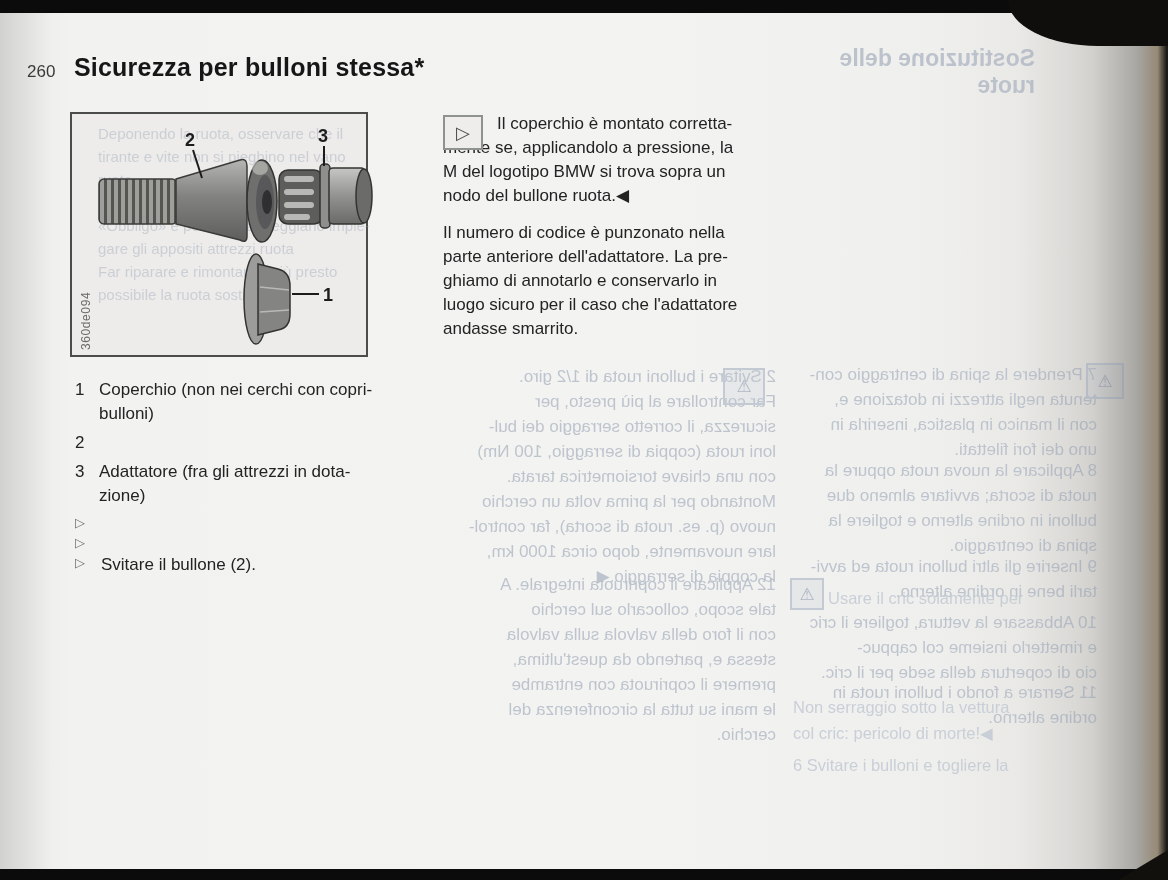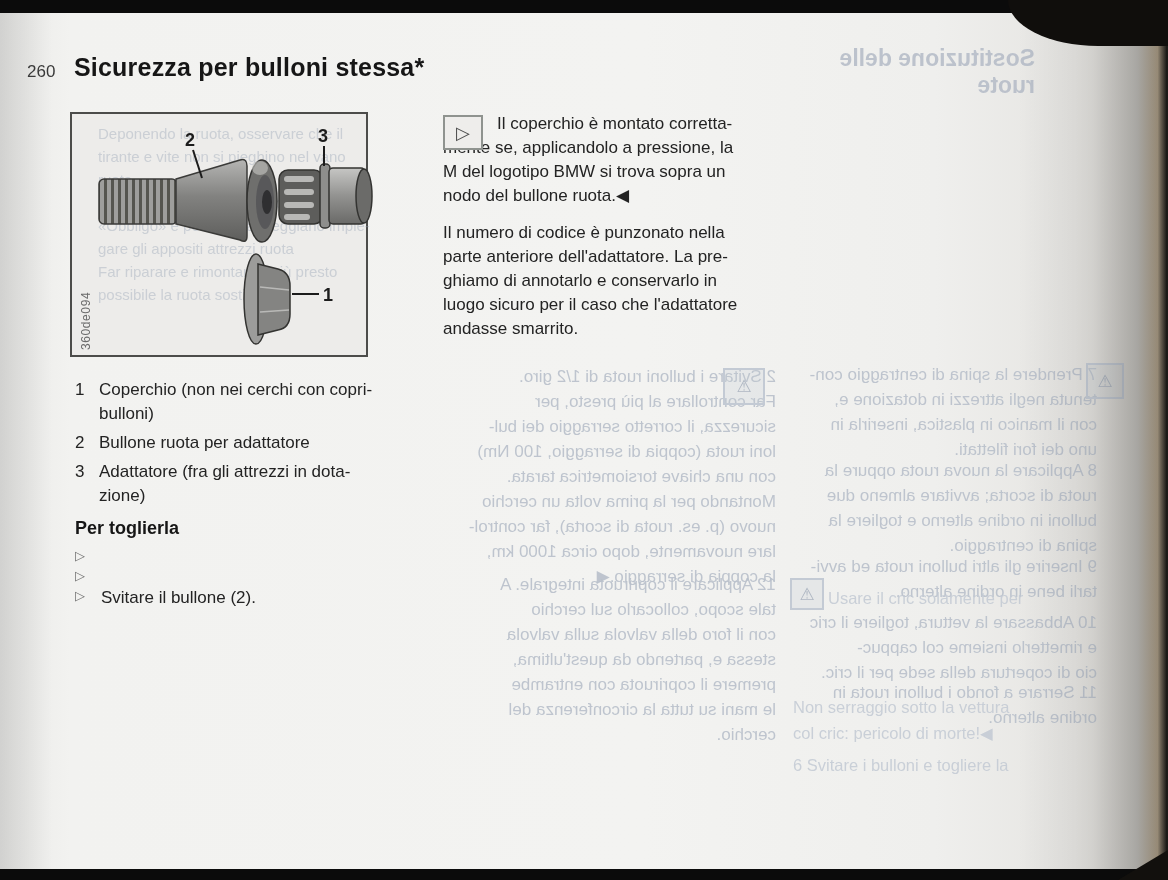--- a/index.html
+++ b/index.html
@@ -188,29 +188,27 @@
     </div>
 
     <div class="left-col">
       <div class="legend-item">
         <span class="legend-num txt">1</span>
         <span class="txt">Coperchio (non nei cerchi con copri-
 bulloni)</span>
       </div>
       <div class="legend-item">
         <span class="legend-num txt">2</span>
-        <span class="txt">Bullone ruota per adattatore</span>
       </div>
       <div class="legend-item">
         <span class="legend-num txt">3</span>
         <span class="txt">Adattatore (fra gli attrezzi in dota-
 zione)</span>
       </div>
 
-      <div class="section-heading">Per toglierla</div>
 
       <div class="step">
         <span class="step-glyph">▷</span>
       </div>
       <div class="step">
         <span class="step-glyph">▷</span>
       </div>
       <div class="step">
         <span class="step-glyph">▷</span>
         <span class="txt">Svitare il bullone (2).</span>

